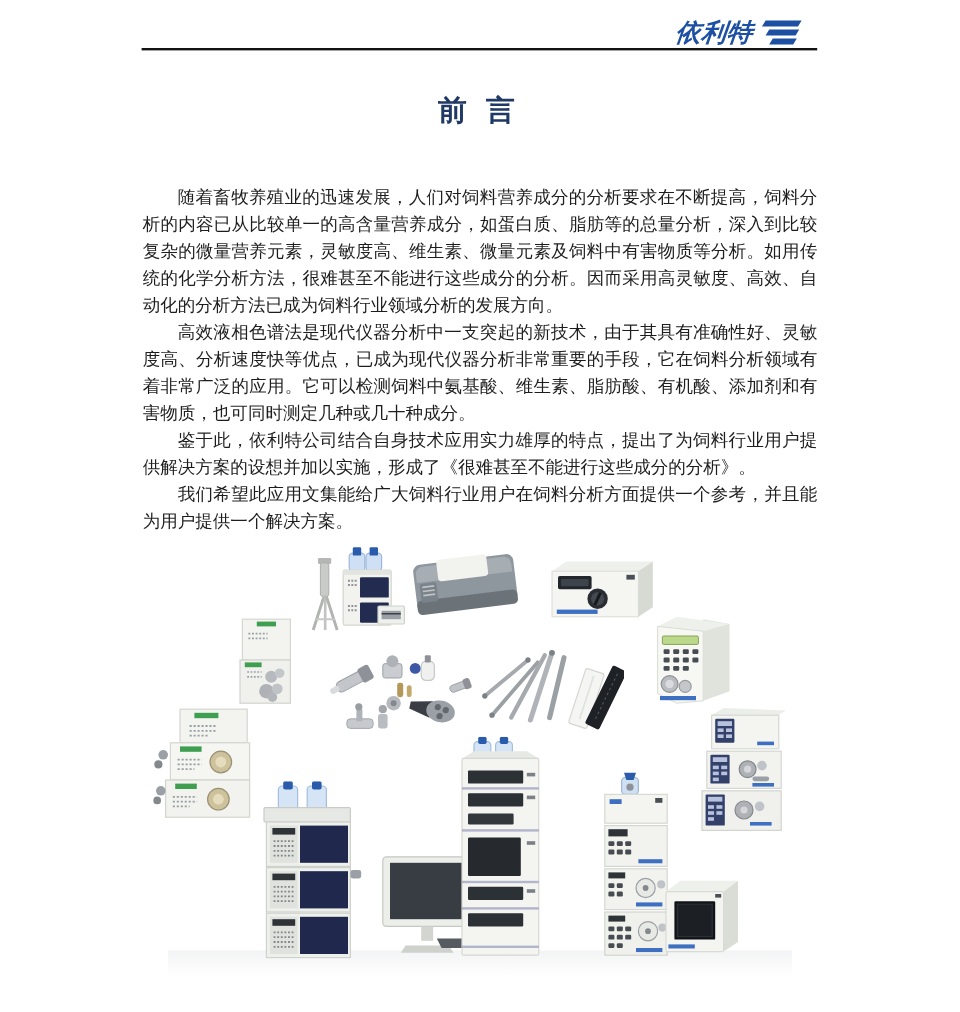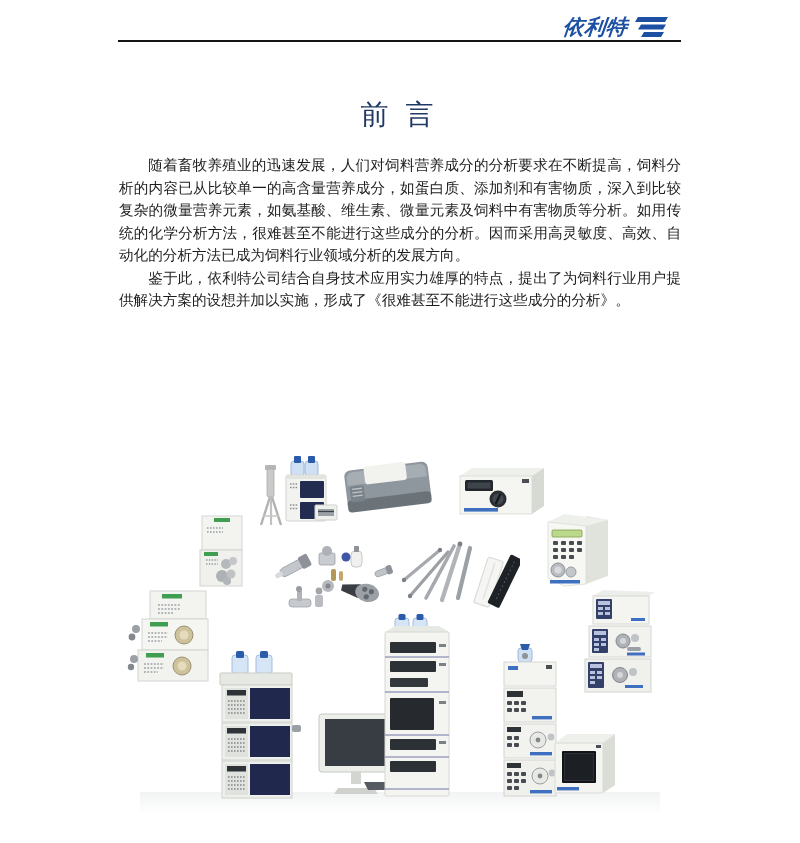--- a/index.html
+++ b/index.html
@@ -8,22 +8,22 @@
     font-family:"Liberation Sans", sans-serif; overflow:hidden;
   }
   .header-rule { position:absolute; left:118px; top:40px; width:563px; height:2px; background:#141414; }
   .logo { position:absolute; top:13px; left:563px; width:120px; height:27px; display:flex; align-items:center; }
   .logo-text {
     color:#1d50a2; font-weight:bold; font-style:italic; font-size:21px;
     letter-spacing:0.5px; transform:skewX(-6deg); white-space:nowrap;
   }
   .logo-bars { margin-left:4px; }
   .doc-title {
-    position:absolute; top:96px; left:118px; width:563px; text-align:center;
-    font-size:28px; font-weight:normal; color:#1f3864; letter-spacing:5px;
+    position:absolute; top:76px; left:118px; width:563px; text-align:center;
+    font-size:24px; font-weight:bold; color:#1f3864; letter-spacing:5px;
     font-family:"Liberation Serif", serif;
   }
   .body-text {
     position:absolute; top:154px; left:119px; width:562px;
     font-size:14.6px; line-height:22.5px; color:#1d1d1d; text-align:justify;
     font-family:"Liberation Serif", serif;
   }
   .body-text p { margin:0; text-indent:2em; }
   .collage { position:absolute; left:0; top:0; width:800px; height:843px; }
   .img { position:absolute; }
@@ -43,22 +43,24 @@
       <path d="M6 2 L36 2 L33 7 L3 7 Z" fill="#1d50a2"></path>
       <path d="M9 9.5 L34 9.5 L31 14.5 L6 14.5 Z" fill="#1d50a2"></path>
       <path d="M12 17 L32 17 L29 22 L9 22 Z" fill="#1d50a2"></path>
     </svg>
   </div>
   <div class="header-rule"></div>
 
   <div class="doc-title">前 言</div>
 
   <div class="body-text">
-    <p>随着畜牧养殖业的迅速发展，人们对饲料营养成分的分析要求在不断提高，饲料分析的内容已从比较单一的高含量营养成分，如蛋白质、添加剂和有害物质，深入到比较复杂的微量营养元素，如氨基酸、维生素、微量元素及饲料中有害物质等分析。如用传统的化学分析方法，很难甚至不能进行这些成分的分析。因而采用高灵敏度、高效、自动化的分析方法已成为饲料行业领域分析的发展方向。</p>
+    <p>随着畜牧养殖业的迅速发展，人们对饲料营养成分的分析要求在不断提高，饲料分析的内容已从比较单一的高含量营养成分，如蛋白质、脂肪等的总量分析，深入到比较复杂的微量营养元素，灵敏度高、维生素、微量元素及饲料中有害物质等分析。如用传统的化学分析方法，很难甚至不能进行这些成分的分析。因而采用高灵敏度、高效、自动化的分析方法已成为饲料行业领域分析的发展方向。</p>
+    <p>高效液相色谱法是现代仪器分析中一支突起的新技术，由于其具有准确性好、灵敏度高、分析速度快等优点，已成为现代仪器分析非常重要的手段，它在饲料分析领域有着非常广泛的应用。它可以检测饲料中氨基酸、维生素、脂肪酸、有机酸、添加剂和有害物质，也可同时测定几种或几十种成分。</p>
     <p>鉴于此，依利特公司结合自身技术应用实力雄厚的特点，提出了为饲料行业用户提供解决方案的设想并加以实施，形成了《很难甚至不能进行这些成分的分析》。</p>
+    <p>我们希望此应用文集能给广大饲料行业用户在饲料分析方面提供一个参考，并且能为用户提供一个解决方案。</p>
   </div>
 
   <div class="collage">
     <div class="reflection"></div>
 
     <div class="img" style="left:253px;top:453px">
       <svg width="86" height="78" viewBox="0 0 86 78">
         <rect x="12" y="12" width="11" height="5" rx="1" fill="#b4b7b3"></rect>
         <rect x="14" y="16" width="7" height="28" rx="2" fill="#c8cbc7" stroke="#a9aca8" stroke-width="0.8"></rect>
         <line x1="17" y1="44" x2="8" y2="72" stroke="#b0b3af" stroke-width="2.4"></line>

